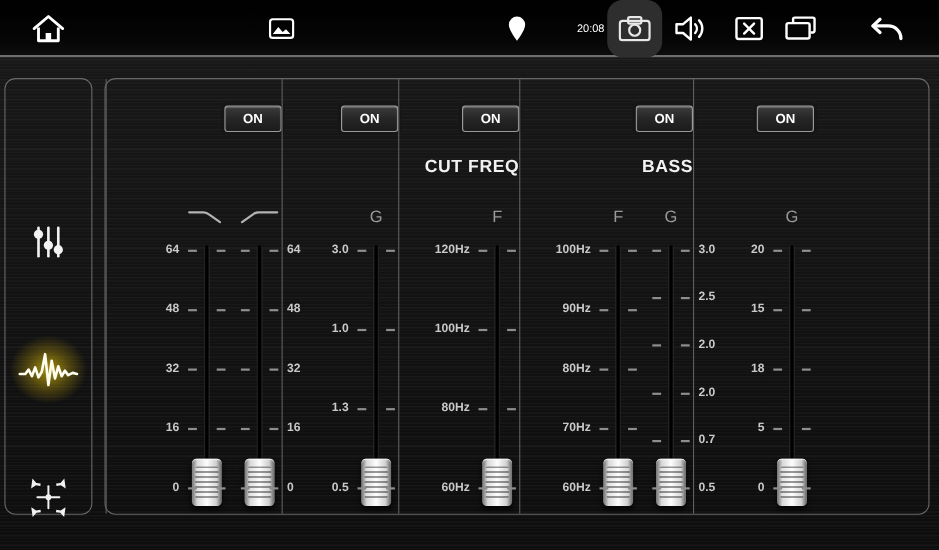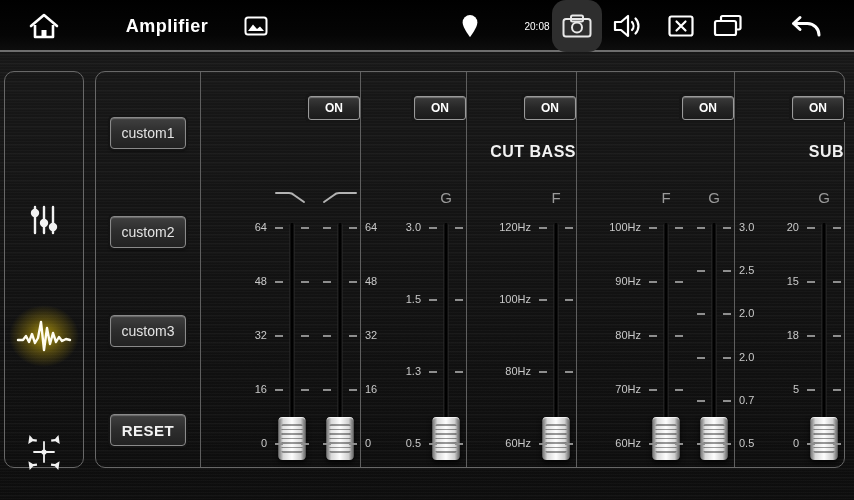--- a/index.html
+++ b/index.html
@@ -95,21 +95,21 @@
     position:absolute; left:50%; transform:translateX(-50%);
     top:1px; height:235px; width:5px;
     background:linear-gradient(90deg,#2e2e2e 0%,#000 30%,#000 70%,#2e2e2e 100%);
     border-radius:2px;
   }
   .tick { position:absolute; left:0; width:100%; height:2px; }
   .dash { position:absolute; top:0; left:3px; width:8px; height:2px; background:#8e8e8e; }
   .dash.d2 { left:auto; right:3px; }
   .tlabel {
     position:absolute; top:-6px; right:calc(100% + 5px); width:46px;
-    text-align:right; font-size:11px; font-weight:normal; color:#c9c9c9; white-space:nowrap;
+    text-align:right; font-size:11px; font-weight:bold; color:#c9c9c9; white-space:nowrap;
   }
   .labels-right .tlabel { right:auto; left:calc(100% + 5px); text-align:left; }
   .thumb {
     position:absolute; left:50%; transform:translateX(-50%);
     bottom:2px; width:27px; height:43px; border-radius:4px;
     background:linear-gradient(90deg,#6f6f6f 0%,#d8d8d8 18%,#fdfdfd 50%,#cfcfcf 82%,#606060 100%);
     box-shadow:0 3px 5px rgba(0,0,0,0.7), inset 0 1px 1px rgba(255,255,255,0.8);
   }
   .thumb .ridges {
     position:absolute; left:3px; right:3px; top:7px; bottom:7px;
@@ -122,21 +122,20 @@
 <body>
 
 <div class="topbar">
   <div class="abs tb-home tb-btn">
     <svg width="32" height="28" viewBox="0 0 32 28">
       <path d="M3 14 L16 3 L29 14" fill="none" stroke="#fff" stroke-width="2.6" stroke-linecap="round" stroke-linejoin="round"></path>
       <path d="M7 13 V25 H25 V13" fill="none" stroke="#fff" stroke-width="2.6" stroke-linejoin="round"></path>
       <rect x="13.5" y="18" width="5" height="7" fill="#fff"></rect>
     </svg>
   </div>
-  <div class="abs tb-title">Amplifier</div>
   <div class="abs tb-gallery tb-btn">
     <svg width="24" height="20" viewBox="0 0 24 20">
       <rect x="1.5" y="1.5" width="21" height="17" rx="2.5" fill="none" stroke="#fff" stroke-width="2"></rect>
       <path d="M4 15 L9 8.5 L13 13 L16 10.5 L20 15 Z" fill="#fff"></path>
     </svg>
   </div>
   <div class="abs tb-pin">
     <svg width="18" height="24" viewBox="0 0 18 24">
       <path d="M9 1 a7.4 7.4 0 0 1 7.4 7.4 C16.4 13.5 9 23 9 23 S1.6 13.5 1.6 8.4 A7.4 7.4 0 0 1 9 1 Z" fill="#fff"></path>
     </svg>
@@ -206,26 +205,20 @@
         <path d="M14 8 h-4 l-4 -3.4 v9 l4 -3.4 h4 z" transform="rotate(8 10 8)"></path>
         <path d="M28 8 h4 l4 -3.4 v9 l-4 -3.4 h-4 z" transform="rotate(-8 32 8)"></path>
         <path d="M14 34 h-4 l-4 -3.4 v9 l4 -3.4 h4 z" transform="rotate(-8 10 34) translate(0 -1)"></path>
         <path d="M28 34 h4 l4 -3.4 v9 l-4 -3.4 h-4 z" transform="rotate(8 32 34) translate(0 -1)"></path>
       </g>
     </svg>
   </div>
 </div>
 
 <div class="panel">
-  <div class="presets">
-    <button class="pbtn">custom1</button>
-    <button class="pbtn">custom2</button>
-    <button class="pbtn">custom3</button>
-    <button class="pbtn reset">RESET</button>
-  </div>
 
 <div class="channel" style="width: 160px;">
     <div class="crow row-on">
         <button class="on-btn">ON</button>
       </div>
     <div class="crow row-sub">
         <span class="subcurve">
           <svg width="36" height="16" viewBox="0 0 36 16">
             <path d="M2 4 H15 Q18 4 20 6 L30 13" fill="none" stroke="#b3b3b3" stroke-width="2" stroke-linecap="round"></path>
           </svg>
@@ -315,41 +308,41 @@
             <div class="ridges"></div>
           </div>
   <div class="tick" style="top: 5px;">
             <span class="dash"></span>
             <span class="dash d2"></span>
             <span class="tlabel">3.0</span>
           </div>
           <div class="tick" style="top: 77px;">
             <span class="dash"></span>
             <span class="dash d2"></span>
-            <span class="tlabel">1.5</span>
+            <span class="tlabel">1.0</span>
           </div>
           <div class="tick" style="top: 149px;">
             <span class="dash"></span>
             <span class="dash d2"></span>
             <span class="tlabel">1.3</span>
           </div>
           <div class="tick" style="top: 221px;">
             <span class="dash"></span>
             <span class="dash d2"></span>
             <span class="tlabel">0.5</span>
           </div>
         </div>
       </div>
   </div>
     <div class="channel" style="width: 110px;">
     <div class="crow row-on">
         <button class="on-btn">ON</button>
       </div>
     <div class="crow row-title">
-        <span class="ch-title">CUT BASS</span>
+        <span class="ch-title">CUT FREQ</span>
       </div>
     <div class="crow row-sub">
         <span class="subletter">F</span>
       </div>
     <div class="crow row-sliders">
         <div class="sgroup">
     <div class="track"></div>
     <div class="thumb">
             <div class="ridges"></div>
           </div>
@@ -373,20 +366,23 @@
             <span class="dash d2"></span>
             <span class="tlabel">60Hz</span>
           </div>
         </div>
       </div>
   </div>
     <div class="channel" style="width: 158px;">
     <div class="crow row-on">
         <button class="on-btn">ON</button>
       </div>
+    <div class="crow row-title">
+        <span class="ch-title">BASS</span>
+      </div>
     <div class="crow row-sub">
         <span class="subletter">F</span>
         <span class="subletter">G</span>
       </div>
     <div class="crow row-sliders">
         <div class="sgroup">
     <div class="track"></div>
     <div class="thumb">
             <div class="ridges"></div>
           </div>
@@ -451,23 +447,20 @@
             <span class="dash d2"></span>
             <span class="tlabel">0.5</span>
           </div>
         </div>
       </div>
   </div>
     <div class="channel" style="width: 110px;">
     <div class="crow row-on">
         <button class="on-btn">ON</button>
       </div>
-    <div class="crow row-title">
-        <span class="ch-title">SUB</span>
-      </div>
     <div class="crow row-sub">
         <span class="subletter">G</span>
       </div>
     <div class="crow row-sliders">
         <div class="sgroup">
     <div class="track"></div>
     <div class="thumb">
             <div class="ridges"></div>
           </div>
   <div class="tick" style="top: 5px;">

